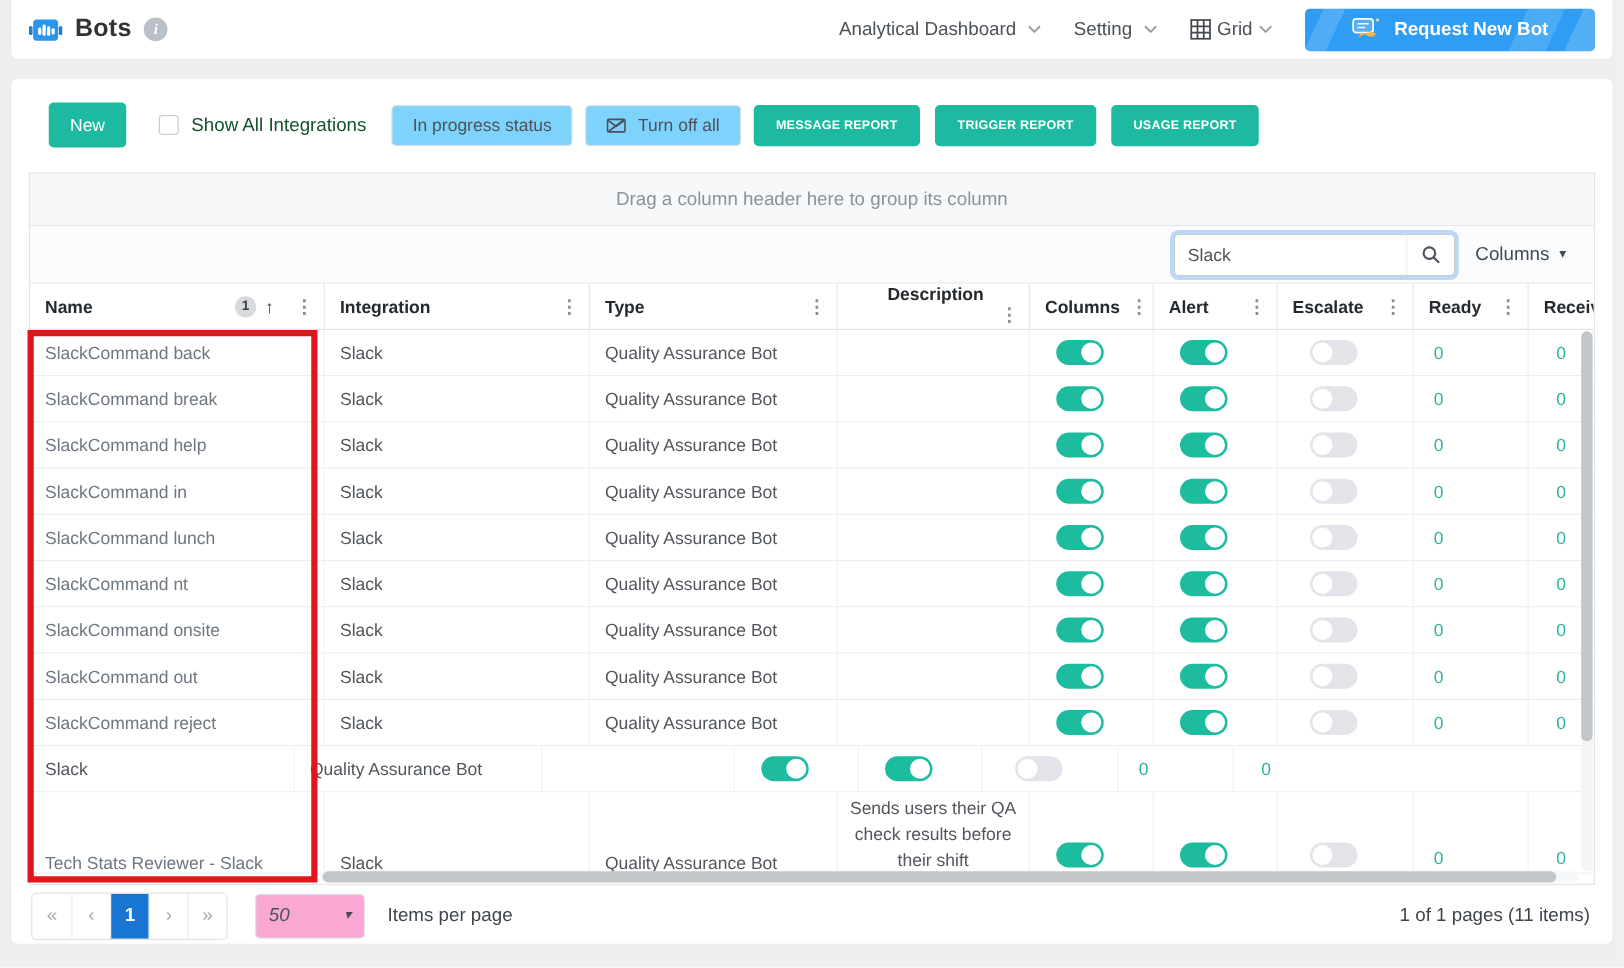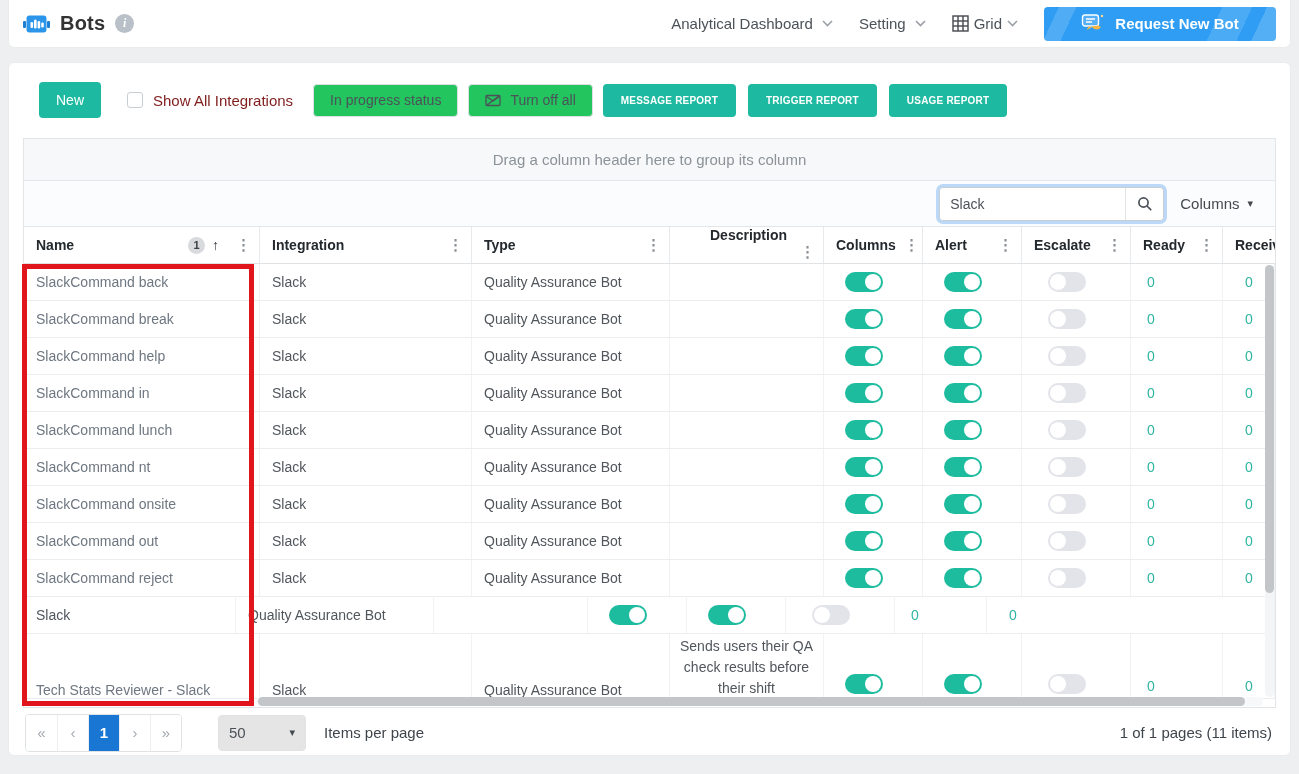--- a/index.html
+++ b/index.html
@@ -52,24 +52,24 @@
   
   .actions {
     position:absolute; left:14px; top:19px; height:36px; right:14px;
     display:flex; align-items:center;padding-left:16px;
   }
   .btn-teal {
     background:#1db9a0; color:#fff; border:none; border-radius:4px;
     font-size:14px; font-family:"Liberation Sans", sans-serif; cursor:pointer;
   }
   .btn-new { height:36px; padding:0 17px; }
-  .chk-wrap { display:flex; align-items:center; gap:10px; margin-left:26px; font-size:15px; color:#7f1d1d; }
+  .chk-wrap { display:flex; align-items:center; gap:10px; margin-left:26px; font-size:15px; color:#14532d; }
   .checkbox { width:16px; height:16px; border:1px solid #c9ced3; border-radius:3px; background:#fff; cursor:pointer; }
   .btn-outline {
-    height:33px; background:#22c55e; border:1px solid #dcdfe3; border-radius:4px;
+    height:33px; background:#7dd3fc; border:1px solid #dcdfe3; border-radius:4px;
     font-size:14px; color:#4c5258; padding:0 16px; display:flex; align-items:center; gap:9px;
     font-family:"Liberation Sans", sans-serif; cursor:pointer;
   }
   .btn-report { height:33px; padding:0 18px; font-size:10px; font-weight:bold; letter-spacing:.2px; }
   .ml20 { margin-left:20px; } .ml10 { margin-left:10px; } .ml12 { margin-left:12px; }
 
   
   .grid {
     position:absolute; left:14px; right:14px; top:75px; height:570px;
     border:1px solid #e3e6e8; background:#fff; overflow:hidden;
@@ -167,22 +167,22 @@
   }
   .pager-group { display:flex; border:1px solid #dfe3e6; border-radius:4px; overflow:hidden; background:#fff; }
   .pg-btn {
     width:31px; height:36px; display:flex; align-items:center; justify-content:center;
     color:#a2a8ae; font-size:15px; border-left:1px solid #eceef0; cursor:pointer; background:#fff; border-top:none; border-bottom:none; border-right:none;
     font-family:"Liberation Sans", sans-serif;
   }
   .pg-btn:first-child { border-left:none; }
   .pg-btn.active { background:#1976d2; color:#fff; font-weight:bold; font-size:15px; }
   .size-select {
-    margin-left:36px; width:88px; height:36px; border:1px solid #dfe3e6; border-radius:4px;
-    display:flex; align-items:center; padding:0 10px; font-size:15px; color:#4c5258; cursor:pointer; background:#e5e5e5;
+    margin-left:22px; width:88px; height:36px; border:1px solid #dfe3e6; border-radius:4px;
+    display:flex; align-items:center; padding:0 10px; font-size:15px; color:#4c5258; cursor:pointer; background:#f9a8d4;font-style:italic;
   }
   .size-select .caret { margin-left:auto; }
   .items-label { margin-left:18px; font-size:15px; color:#3f454b; }
   .pager-summary { margin-left:auto; font-size:15px; color:#3f454b; padding-right:2px; }
 
   
   .red-box {
     position:absolute; left:22px; top:264px; width:232px; height:442px;
     border:5px solid #e0161c; pointer-events:none; z-index:60;
   }

